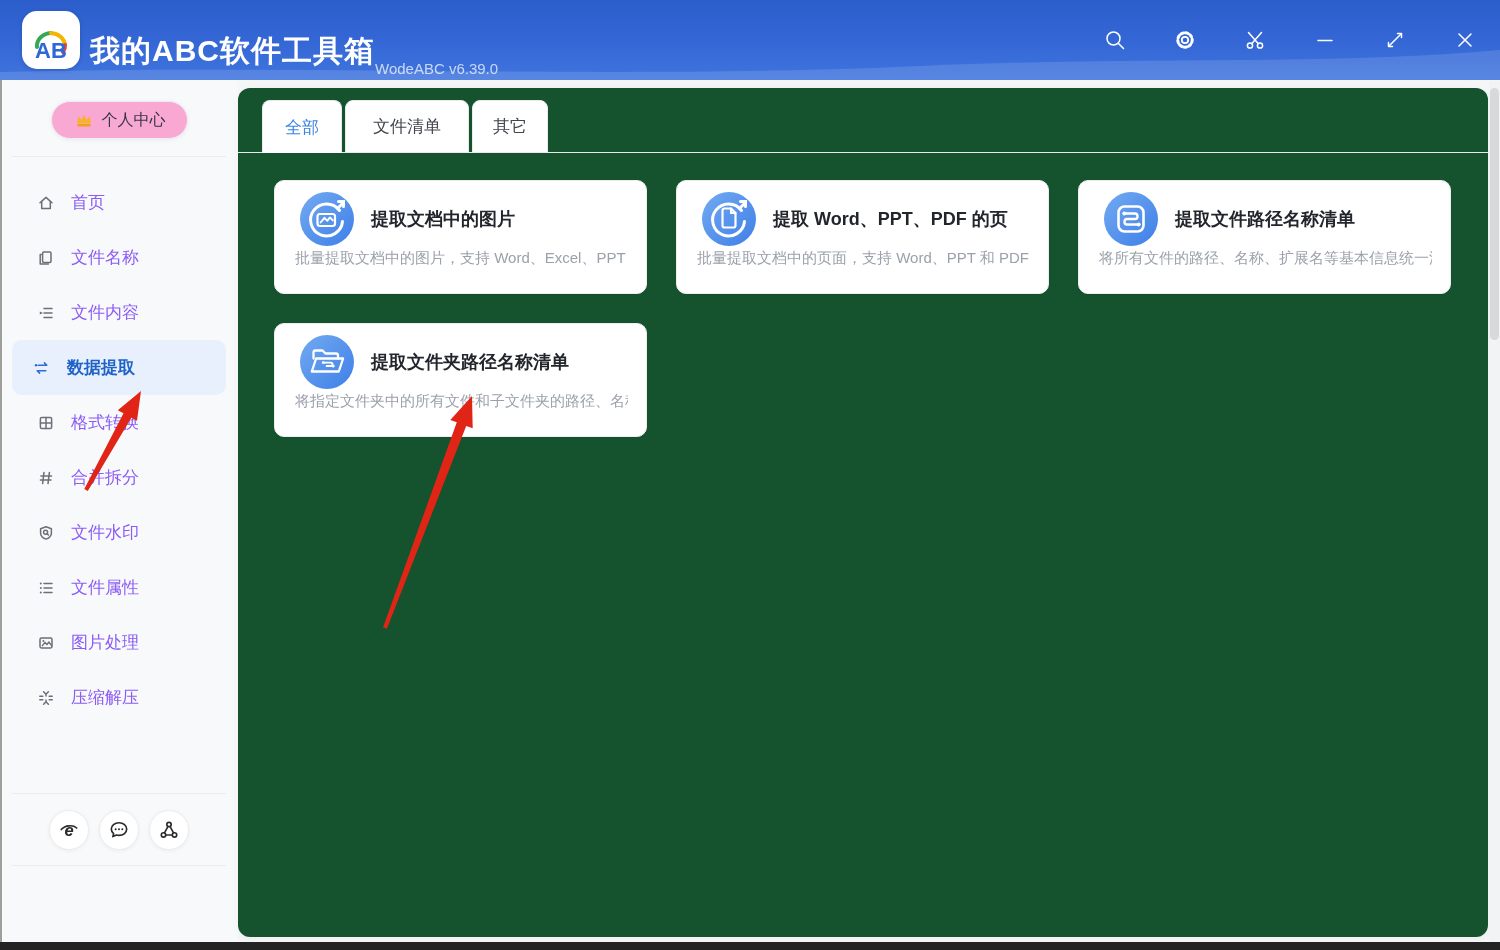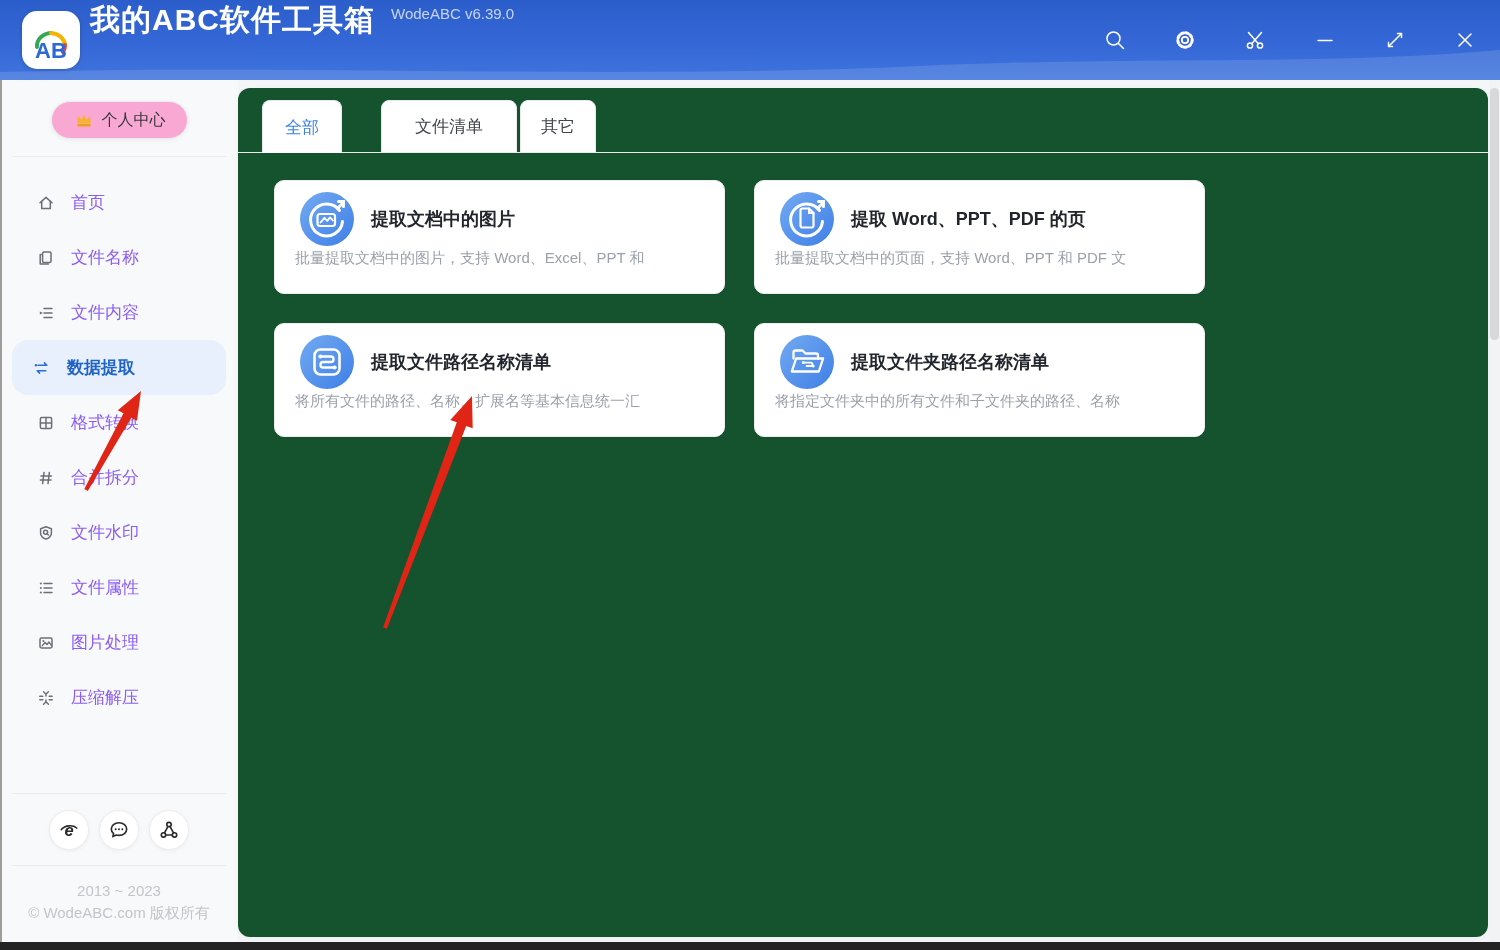--- a/index.html
+++ b/index.html
@@ -16,21 +16,21 @@
     position:absolute; top:0; left:0; width:1500px; height:80px;
     background:linear-gradient(180deg,#2b5ecb 0%,#3568d6 55%,#3f74de 100%);
     z-index:10;
   }
   .titlebar .wave{ position:absolute; left:0; top:0; width:100%; height:100%; }
   .logo{
     position:absolute; left:22px; top:11px; width:58px; height:58px;
     background:#ffffff; border-radius:15px; display:flex; align-items:flex-end; justify-content:center;
     box-shadow:0 1px 4px rgba(0,0,0,.18);
   }
-  .tb-text{ position:absolute; left:90px; top:0; height:72px; display:flex; align-items:flex-start; gap:16px; }
+  .tb-text{ position:absolute; left:90px; top:0; height:72px; display:flex; align-items:flex-end; }
   .app-title{ color:#ffffff; font-size:30px; font-weight:bold; letter-spacing:1px; }
   .app-version{ color:rgba(255,255,255,.72); font-size:15px; position:relative; top:5px; }
   .tb-icons{ position:absolute; right:24px; top:0; height:80px; display:flex; align-items:center; gap:48px; z-index:12; }
   .tb-icon{ width:22px; height:22px; color:#ffffff; cursor:pointer; display:block; }
 
   
   .edge-left{ position:absolute; left:0; top:80px; width:2px; height:862px; background:rgba(86,84,76,.55); z-index:40; }
   .edge-bottom{ position:absolute; left:0; bottom:0; width:1500px; height:8px; background:#232323; z-index:40; }
 
   
@@ -46,21 +46,21 @@
   }
   .pc-pill span{ font-size:16px; color:#33373d; }
   .side-div{ position:absolute; left:12px; right:12px; height:1px; background:#ececee; }
   .menu{ position:absolute; top:95px; left:0; width:238px; }
   .m-item{
     height:55px; display:flex; align-items:center; gap:16px;
     padding-left:37px; cursor:pointer; color:#8b5cf6; font-size:17px;
   }
   .m-item .mi{ width:18px; height:18px; color:#6b7078; flex:0 0 auto; }
   .m-item.active{
-    margin:0 12px; padding-left:21px; border-radius:16px;
+    margin:0 12px; padding-left:21px; border-radius:10px;
     background:#e7f0fc; color:#2063c8; font-weight:bold;
   }
   .m-item.active .mi{ color:#2b6cd9; }
   .foot-icons{
     position:absolute; top:730px; left:0; width:238px;
     display:flex; justify-content:center; gap:10px;
   }
   .f-circle{
     width:40px; height:40px; border-radius:50%; background:#fff;
     border:1px solid #ececee; box-shadow:0 1px 4px rgba(0,0,0,.05);
@@ -79,28 +79,28 @@
     border-bottom:1px solid #eaeaec;
   }
   .tab{
     height:53px; margin-right:3px; margin-bottom:-1px;
     border:1px solid #eaeaec; border-bottom:none; border-radius:8px 8px 0 0;
     background:#ffffff; display:flex; align-items:center; justify-content:center;
     font-size:17px; color:#41454c; cursor:pointer;
   }
   .tab:not(.active){ border-bottom:1px solid #eaeaec; }
   .tab.active{ color:#3b82e2; }
-  .tab.w1{ width:80px; } .tab.w2{ width:136px;margin-left:36px; } .tab.w3{ width:76px; }
+  .tab.w1{ width:80px; } .tab.w2{ width:124px; } .tab.w3{ width:76px; }
 
   .cards{
     position:absolute; left:36px; top:92px; width:1180px;
     display:flex; flex-wrap:wrap; gap:29px;
   }
   .card{
-    width:451px; height:114px; background:#fff;
+    width:373px; height:114px; background:#fff;
     border:1px solid #ededee; border-radius:10px; cursor:pointer;
     box-shadow:0 1px 3px rgba(0,0,0,.03);
   }
   .card-head{ display:flex; align-items:center; gap:16px; margin:10px 0 0 24px; }
   .card-title{ font-size:18px; font-weight:bold; color:#22262c; white-space:nowrap; }
   .card-icon{ width:56px; height:56px; flex:0 0 auto; }
   .card-desc{
     margin:2px 18px 0 20px; font-size:15px; color:#9ba1ab;
     white-space:nowrap; overflow:hidden;
   }
@@ -274,24 +274,20 @@
         <circle cx="10" cy="5" r="2"></circle>
           <circle cx="5" cy="14.5" r="2"></circle>
           <circle cx="15" cy="14.5" r="2"></circle>
         <path d="M9.1 6.8 5.9 12.7M10.9 6.8l3.2 5.9M7 14.5h6"></path>
       </svg>
     </div>
   </div>
 
   <div class="side-div" style="top:785px"></div>
 
-  <div class="side-copy">
-    <div>2013 ~ 2023</div>
-    <div>© WodeABC.com 版权所有</div>
-  </div>
 </div>
 
 <div class="panel">
 
   <div class="tabs">
     <div class="tab active w1">
         <span>全部</span>
       </div>
     <div class="tab w2">
         <span>文件清单</span>

